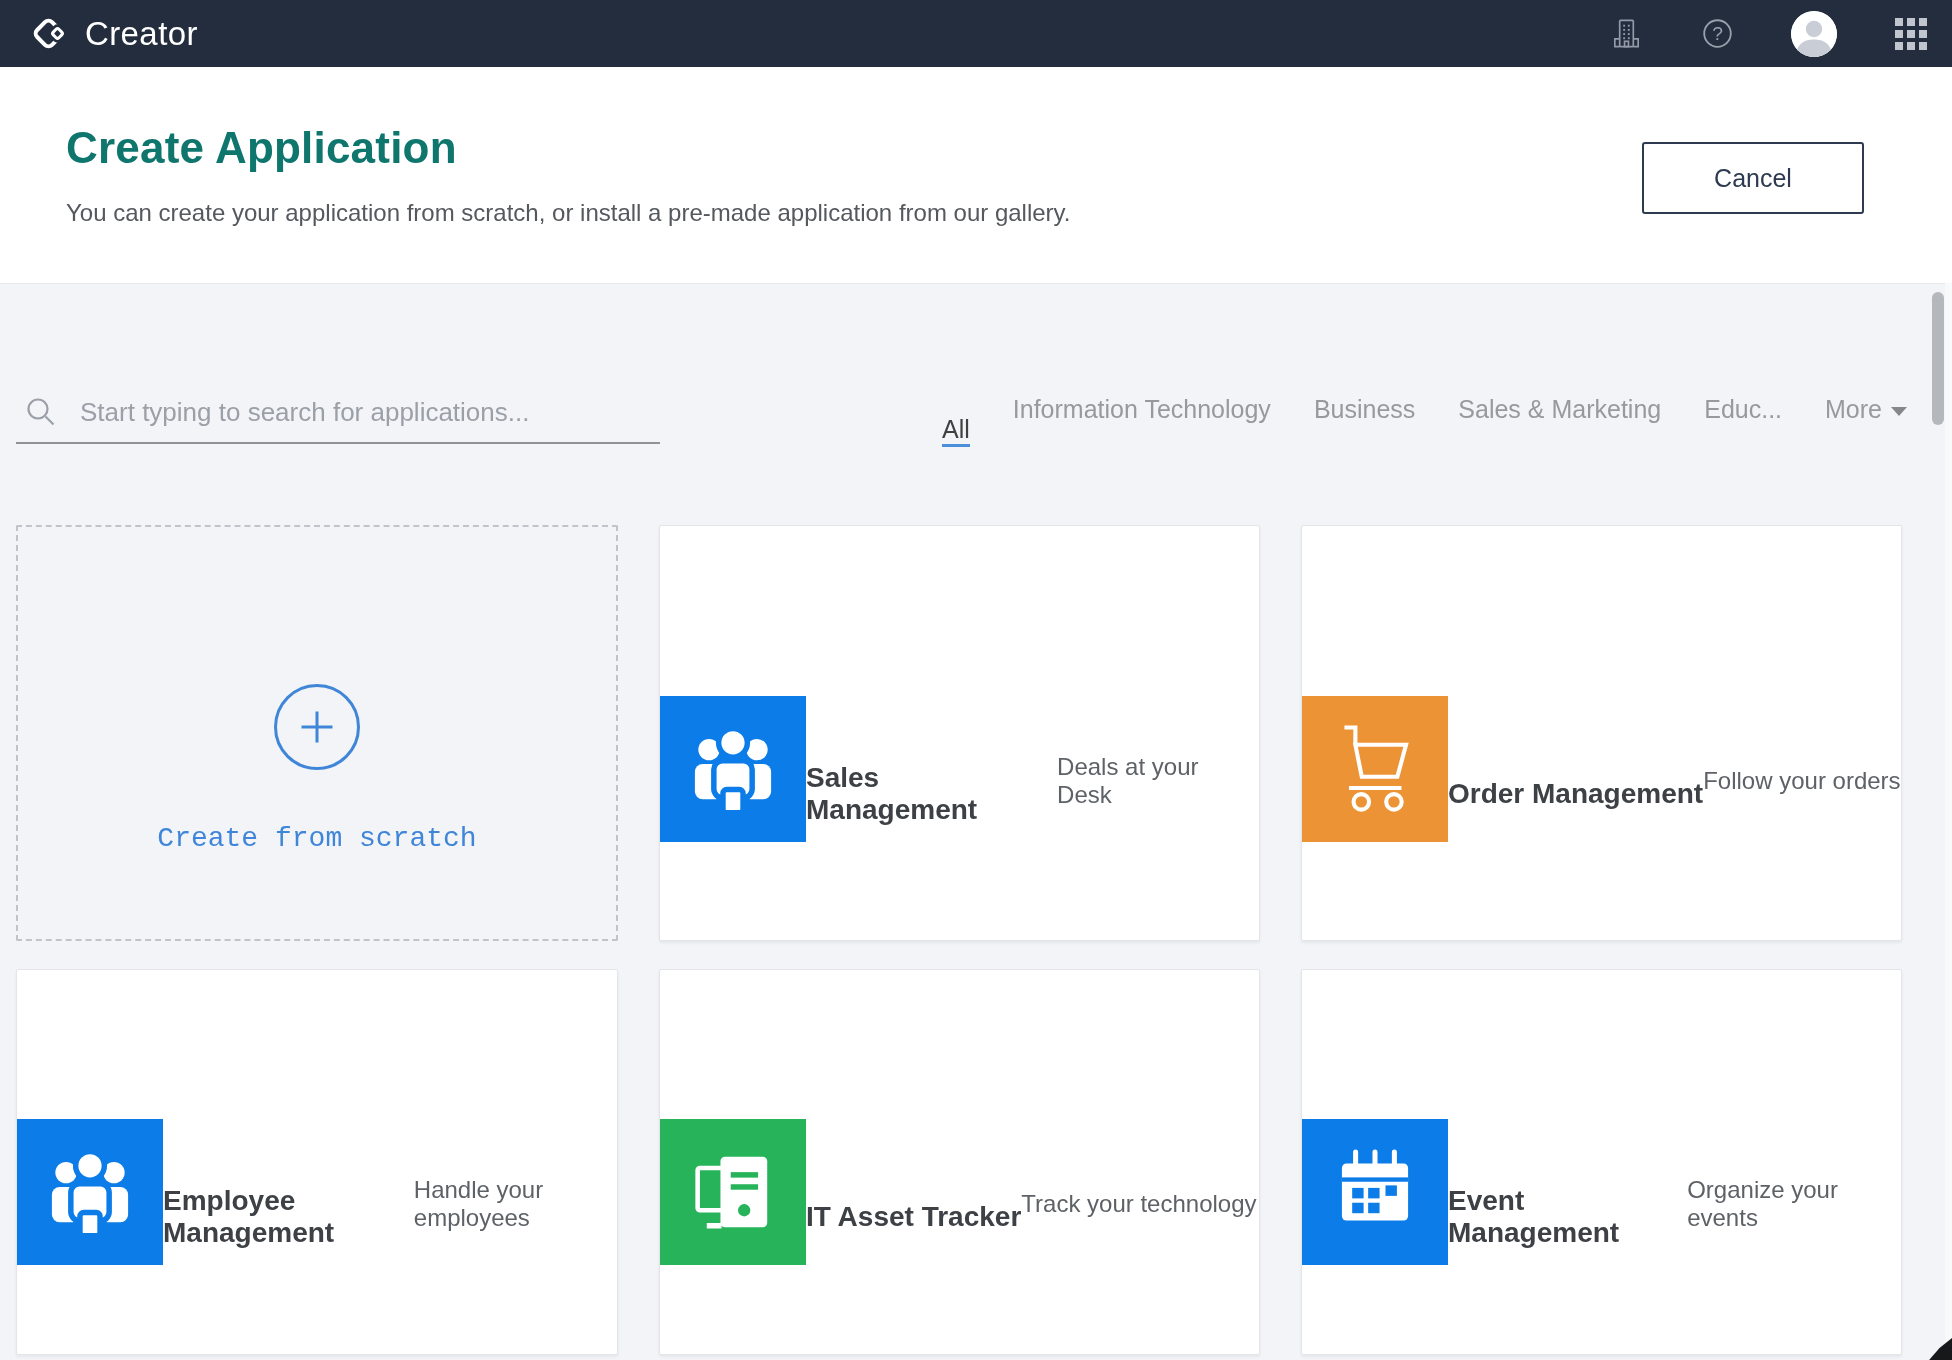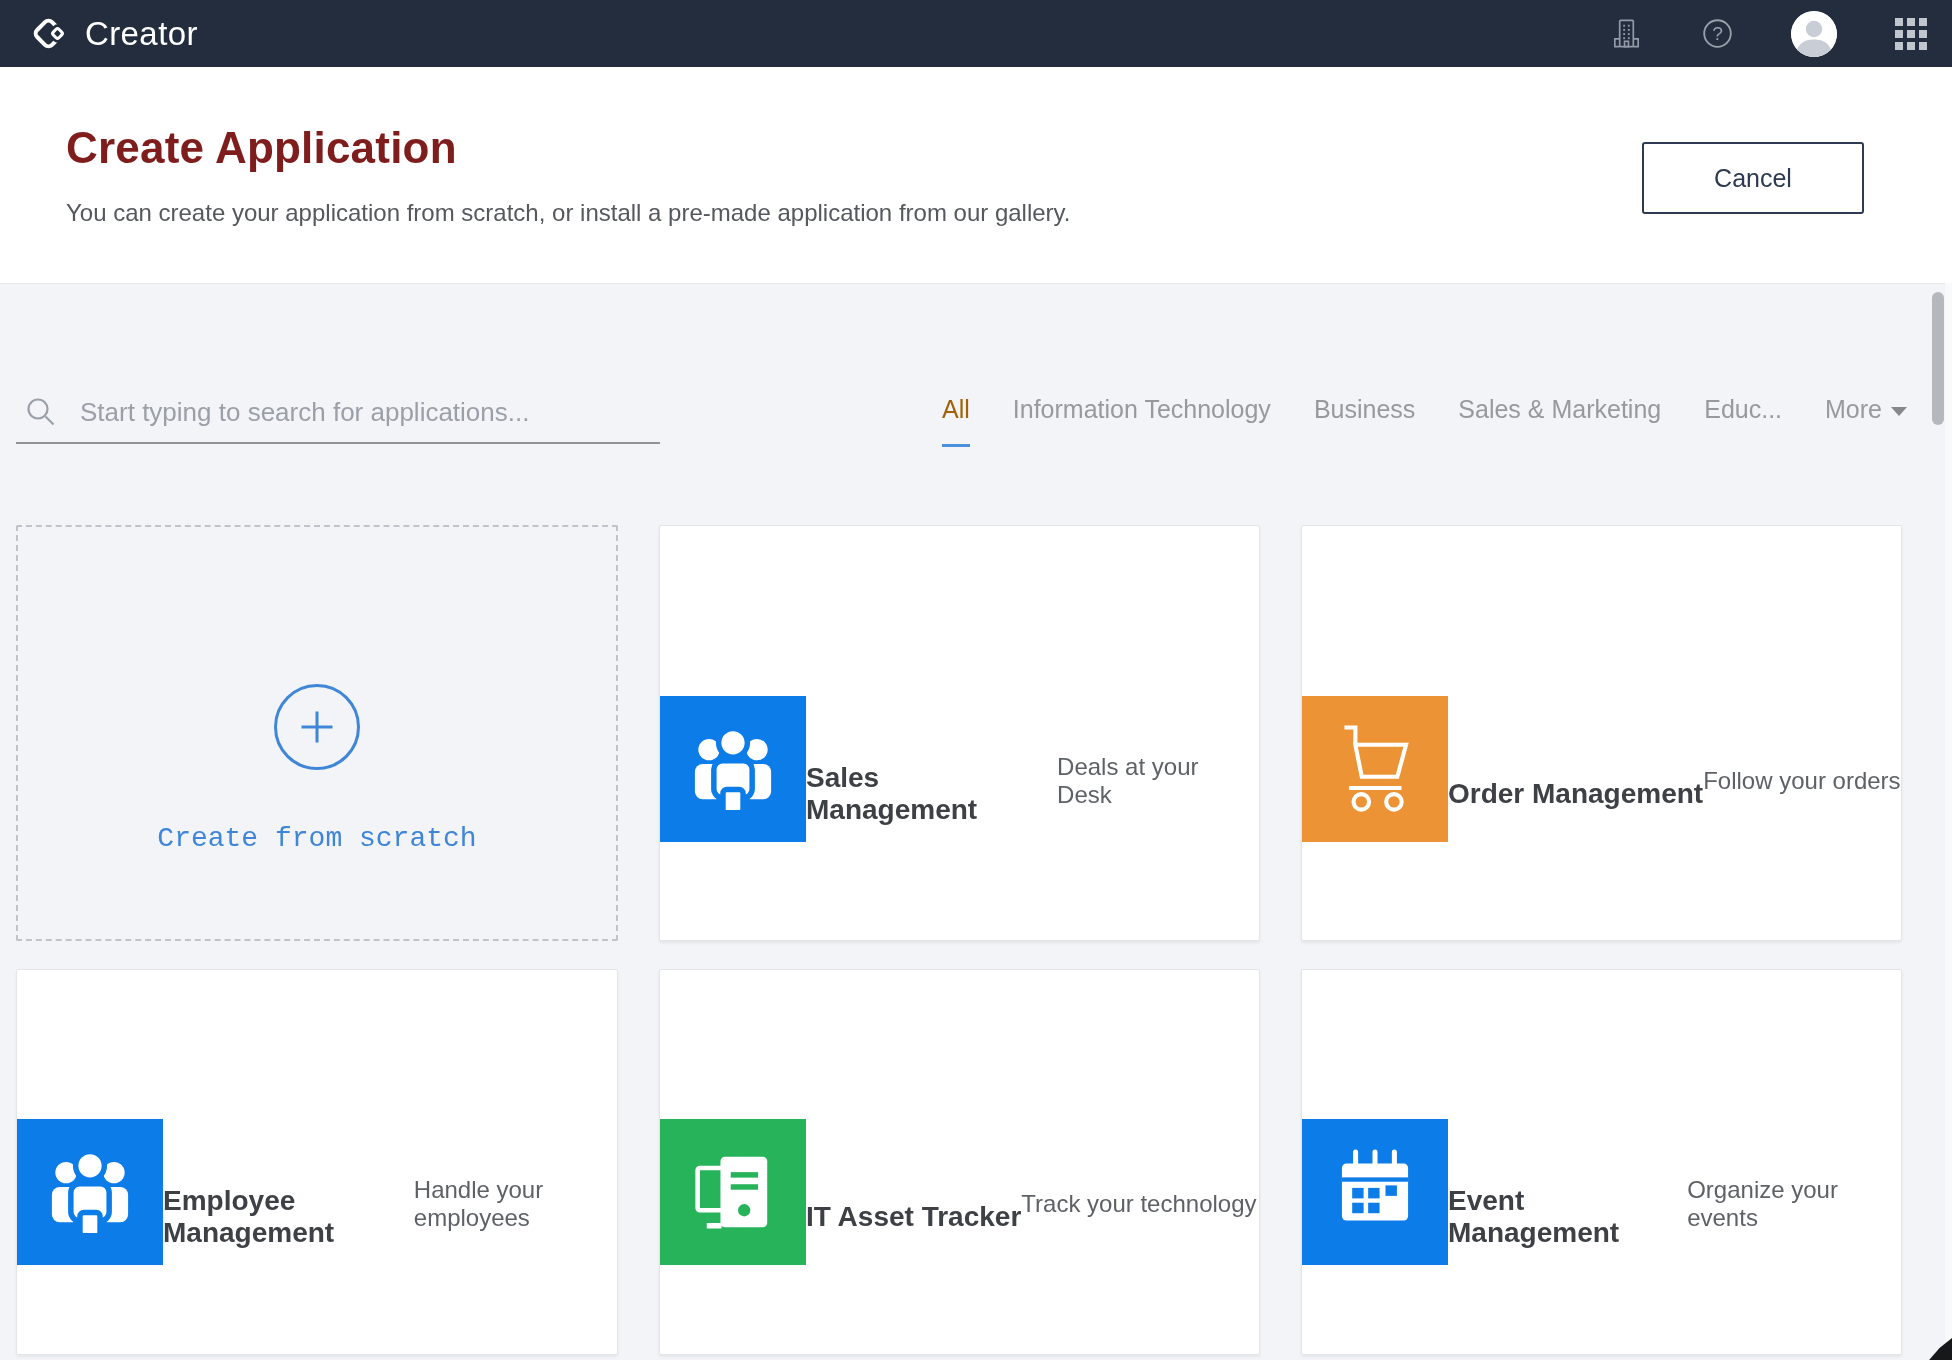--- a/index.html
+++ b/index.html
@@ -12,42 +12,42 @@
             display:flex; align-items:center; padding:0 24px 0 28px; }
   .logo-wrap { display:flex; align-items:center; gap:15px; }
   .app-name { color:#ffffff; font-size:33px; font-weight:500; letter-spacing:.4px; }
   .nav-spacer { flex:1; }
   .nav-icons { display:flex; align-items:center; gap:57px; }
   .help-badge { width:33px; height:33px; }
   .avatar { width:46px; height:46px; border-radius:50%; background:#ffffff; overflow:hidden; }
 
   
   .header { position:absolute; top:67px; left:0; width:1952px; height:216px; background:#ffffff; }
-  .page-title { position:absolute; left:66px; top:56px; font-size:44px; font-weight:600; color:#7f1d1d; letter-spacing:.2px; }
+  .page-title { position:absolute; left:66px; top:56px; font-size:44px; font-weight:600; color:#0f766e; letter-spacing:.2px; }
   .page-subtitle { position:absolute; left:66px; top:132px; font-size:24px; color:#55585d; }
   .cancel-btn { position:absolute; right:88px; top:75px; width:222px; height:72px;
                 background:#ffffff; border:2px solid #2e3a4f; border-radius:3px;
                 font-size:25px; color:#2e3a4f; display:flex; align-items:center; justify-content:center;
                 cursor:pointer; font-family:inherit; }
 
   
   .content { position:absolute; top:283px; left:0; width:1952px; height:1077px;
              background:#f2f4f7; border-top:1px solid #e5e7ea; }
 
   
   .search-box { position:absolute; left:16px; top:104px; width:644px; height:56px;
                 border-bottom:2px solid #8f9298; display:flex; align-items:center; gap:22px; padding:0 4px 6px 8px; }
   .search-box input { flex:1; border:none; background:transparent; outline:none;
                       font-size:26px; color:#4c1d95; font-family:inherit; }
   .search-box input::placeholder { color:#9ba0a8; }
 
   
   .tabs { position:absolute; top:104px; right:45px; height:59px; display:flex; gap:43px; }
   .tab { font-size:25px; color:#97999e; padding-top:7px; display:flex; align-items:flex-start; gap:9px; cursor:pointer; white-space:nowrap; }
-  .tab.active { color:#a16207; border-bottom:3px solid #4a90da; }
+  .tab.active { color:#404040; border-bottom:3px solid #4a90da;align-items:flex-end; }
   .caret-down { width:0; height:0; border-left:8px solid transparent; border-right:8px solid transparent;
                 border-top:9px solid #85878c; margin-top:12px; }
 
   
   .grid { position:absolute; left:16px; top:241px; display:grid;
           grid-template-columns:602px 601px 601px; grid-template-rows:416px 386px;
           column-gap:41px; row-gap:28px; }
   .card { background:#ffffff; border:1px solid #e3e5e9; border-radius:2px;
           box-shadow:0 2px 3px rgba(62,69,79,.07); display:flex; flex-direction:row;
           align-items:center; padding-top:71px; cursor:pointer; }

